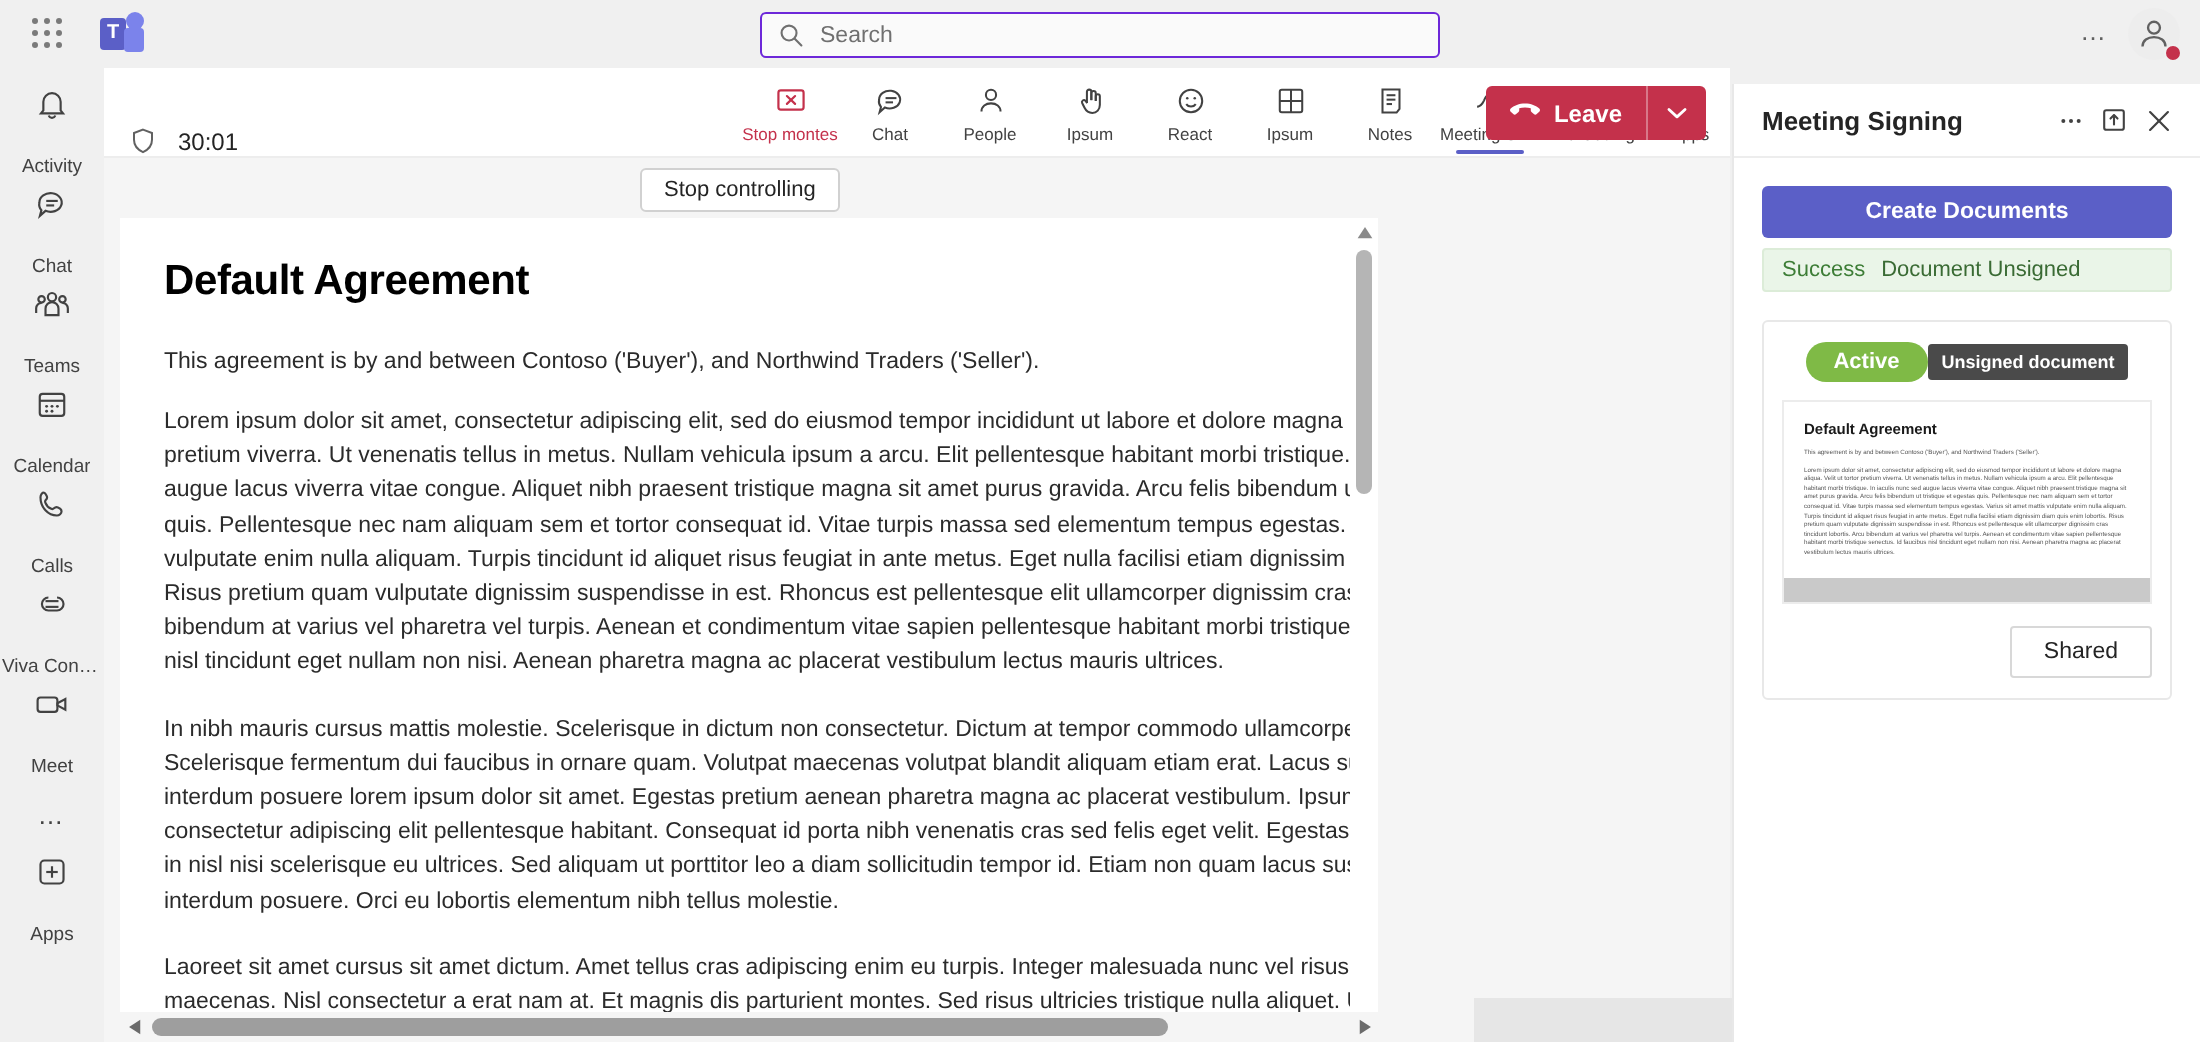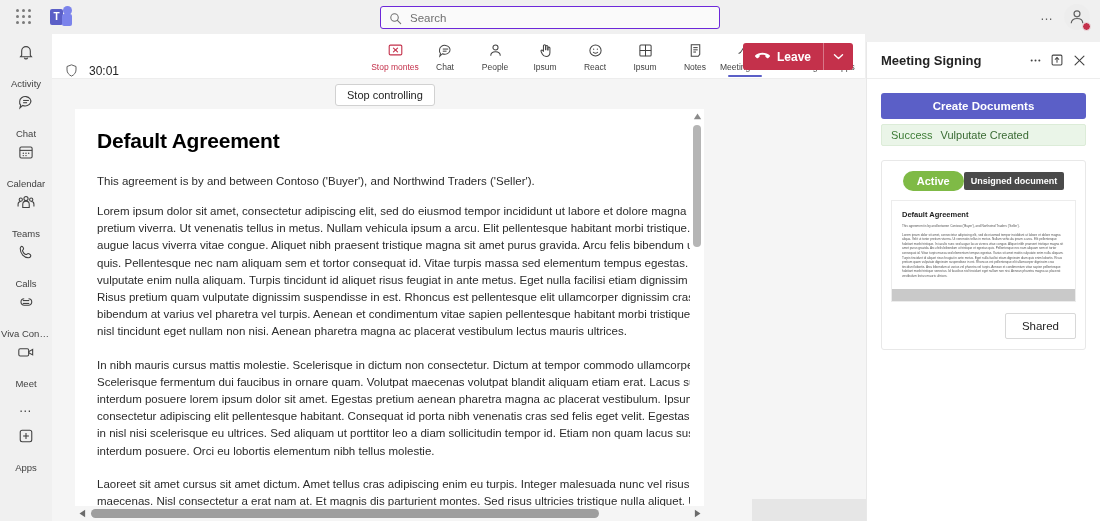--- a/index.html
+++ b/index.html
@@ -107,21 +107,21 @@
   .leave-btn {
     position: absolute; right: 12px; top: 9px; height: 27px;
     background: #c4314b; border-radius: 3px; display: flex; align-items: center; cursor: pointer;
   }
   .leave-btn .lb-main { display: flex; align-items: center; gap: 6px; padding: 0 12px 0 11px; }
   .leave-btn .lb-label { color: #fff; font-size: 12px; font-weight: bold; }
   .leave-btn .lb-sep { width: 1px; height: 27px; background: rgba(255,255,255,.35); }
   .leave-btn .lb-chev { padding: 0 9px; color: #fff; display: flex; align-items: center; }
 
   
-  .content-area { position: absolute; left: 15px; top: 45px; width: 813px; height: 442px; background: #f5f5f5; }
+  .content-area { position: absolute; left: 0; top: 45px; width: 813px; height: 442px; background: #f5f5f5; }
   .stopctrl {
     position: absolute; left: 268px; top: 5px; background: #fff; border: 1px solid #d1d1d1;
     border-radius: 3px; padding: 4px 11px; font-size: 11px; color: #242424; cursor: pointer;
   }
   .doc-frame {
     position: absolute; left: 8px; top: 30px; width: 629px; height: 412px;
     background: #fff; overflow: hidden;
   }
   .doc-inner { position: absolute; left: 0; top: 0; width: 760px; padding: 20px 14px 0 22px; }
   .doc-title { font-size: 21px; font-weight: bold; color: #000; margin-bottom: 22px; letter-spacing: -.2px; }
@@ -263,45 +263,45 @@
           <path d="M3 9.2a6.2 5.2 0 1 1 3.4 4.6L3.3 16.6l.8-3.1A5 5 0 0 1 3 9.2z"></path>
           <line x1="6.8" y1="8.3" x2="13.2" y2="8.3"></line>
             <line x1="6.8" y1="10.8" x2="11.2" y2="10.8"></line>
         </svg>
       </span>
       <span class="rlabel">Chat</span>
     </div>
 
     <div class="rail-item">
       <span class="ricon">
+        <svg width="20" height="18" viewBox="0 0 22 20" fill="none" stroke="#424242" stroke-width="1.2">
+          <circle cx="11" cy="6.2" r="2.3"></circle>
+            <circle cx="5.2" cy="7.4" r="1.8"></circle>
+            <circle cx="16.8" cy="7.4" r="1.8"></circle>
+          <path d="M7.4 16.2v-3.6a3.6 3.6 0 0 1 7.2 0v3.6z"></path>
+          <path d="M2.2 15v-2.6a3 3 0 0 1 3-3"></path>
+            <path d="M19.8 15v-2.6a3 3 0 0 0-3-3"></path>
+        </svg>
+      </span>
+      <span class="rlabel">Teams</span>
+    </div>
+
+    <div class="rail-item">
+      <span class="ricon">
         <svg width="18" height="18" viewBox="0 0 20 20" fill="none" stroke="#424242" stroke-width="1.2">
           <rect x="3.2" y="4.4" width="13.6" height="12.2" rx="1.6"></rect>
           <line x1="3.2" y1="8.2" x2="16.8" y2="8.2"></line>
           <circle cx="7" cy="11.3" r=".8" fill="#424242" stroke="none"></circle>
           <circle cx="10" cy="11.3" r=".8" fill="#424242" stroke="none"></circle>
           <circle cx="13" cy="11.3" r=".8" fill="#424242" stroke="none"></circle>
           <circle cx="7" cy="14" r=".8" fill="#424242" stroke="none"></circle>
           <circle cx="10" cy="14" r=".8" fill="#424242" stroke="none"></circle>
         </svg>
       </span>
       <span class="rlabel">Calendar</span>
-    </div>
-
-    <div class="rail-item">
-      <span class="ricon">
-        <svg width="20" height="18" viewBox="0 0 22 20" fill="none" stroke="#424242" stroke-width="1.2">
-          <circle cx="11" cy="6.2" r="2.3"></circle>
-            <circle cx="5.2" cy="7.4" r="1.8"></circle>
-            <circle cx="16.8" cy="7.4" r="1.8"></circle>
-          <path d="M7.4 16.2v-3.6a3.6 3.6 0 0 1 7.2 0v3.6z"></path>
-          <path d="M2.2 15v-2.6a3 3 0 0 1 3-3"></path>
-            <path d="M19.8 15v-2.6a3 3 0 0 0-3-3"></path>
-        </svg>
-      </span>
-      <span class="rlabel">Teams</span>
     </div>
 
     <div class="rail-item">
       <span class="ricon">
         <svg width="18" height="18" viewBox="0 0 20 20" fill="none" stroke="#424242" stroke-width="1.2">
           <path d="M5 3.6c1.1 0 1.7 1 2.1 2 .4 1 .1 1.6-.5 2.1-.5.5-.6.8-.3 1.5.5 1.4 1.9 2.9 3.3 3.5.7.3 1 .2 1.5-.3.6-.6 1.2-.9 2.2-.5 1 .4 2 1 2 2.1 0 1.2-1.2 2.4-2.6 2.4C7.9 16.4 3.6 12 3.6 6.2c0-1.4 1.2-2.6 1.4-2.6z"></path>
         </svg>
       </span>
       <span class="rlabel">Calls</span>
     </div>
@@ -610,21 +610,21 @@
         </svg>
       </span>
     </div>
 
     <div class="panel-body">
 
       <div class="create-btn">Create Documents</div>
 
       <div class="success-bar">
         <span class="sw">Success</span>
-        <span class="sm">Vulputate Created</span>
+        <span class="sm">Document Unsigned</span>
       </div>
 
       <div class="doc-card">
         <div class="card-top">
           <span class="badge-active">Active</span>
           <span class="badge-unsigned">Unsigned document</span>
         </div>
 
         <div class="thumb-doc">
           <div class="td-title">Default Agreement</div>

